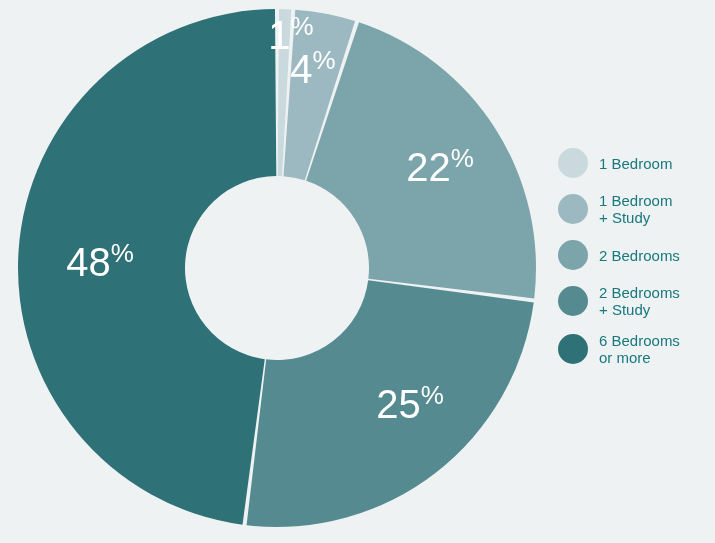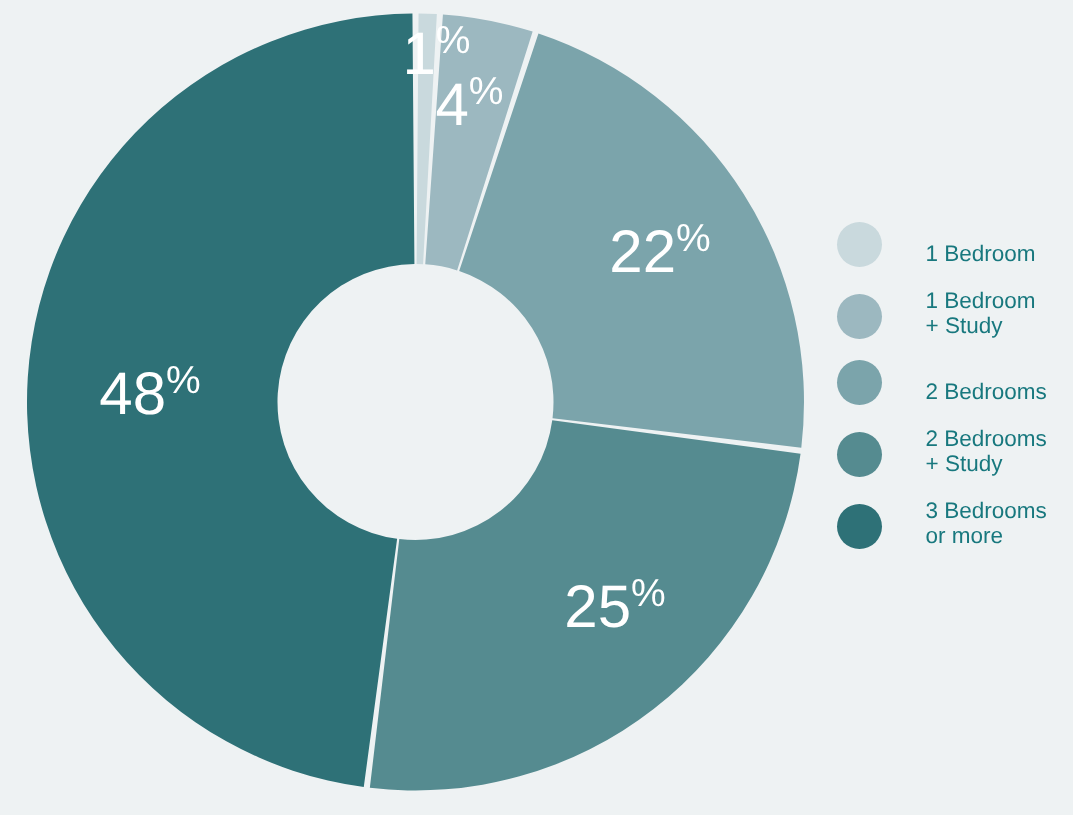--- a/index.html
+++ b/index.html
@@ -45,22 +45,22 @@
     position: absolute;
     left: 558px;
     top: 148px;
     width: 155px;
     display: flex;
     flex-direction: column;
     gap: 14px;
   }
   .legend-item {
     display: flex;
-    align-items: flex-end;
-    gap: 29px;
+    align-items: center;
+    gap: 11px;
   }
   .legend-swatch {
     width: 30px;
     height: 30px;
     border-radius: 50%;
     flex: 0 0 30px;
   }
   .legend-label {
     color: #18787e;
     font-family: "Liberation Sans", sans-serif;
@@ -104,18 +104,18 @@
         <span class="legend-swatch" style="background: rgb(123, 164, 171);"></span>
         <span class="legend-label" style="color: rgb(24, 120, 126);">2 Bedrooms</span>
       </div>
       <div class="legend-item">
         <span class="legend-swatch" style="background: rgb(85, 139, 144);"></span>
         <span class="legend-label" style="color: rgb(24, 120, 126);">2 Bedrooms
 + Study</span>
       </div>
       <div class="legend-item">
         <span class="legend-swatch" style="background: rgb(46, 113, 119);"></span>
-        <span class="legend-label" style="color: rgb(24, 120, 126);">3 Bedrooms
+        <span class="legend-label" style="color: rgb(24, 120, 126);">6 Bedrooms
 or more</span>
       </div>
     </div>
 
 </div>
 
 </body></html>

